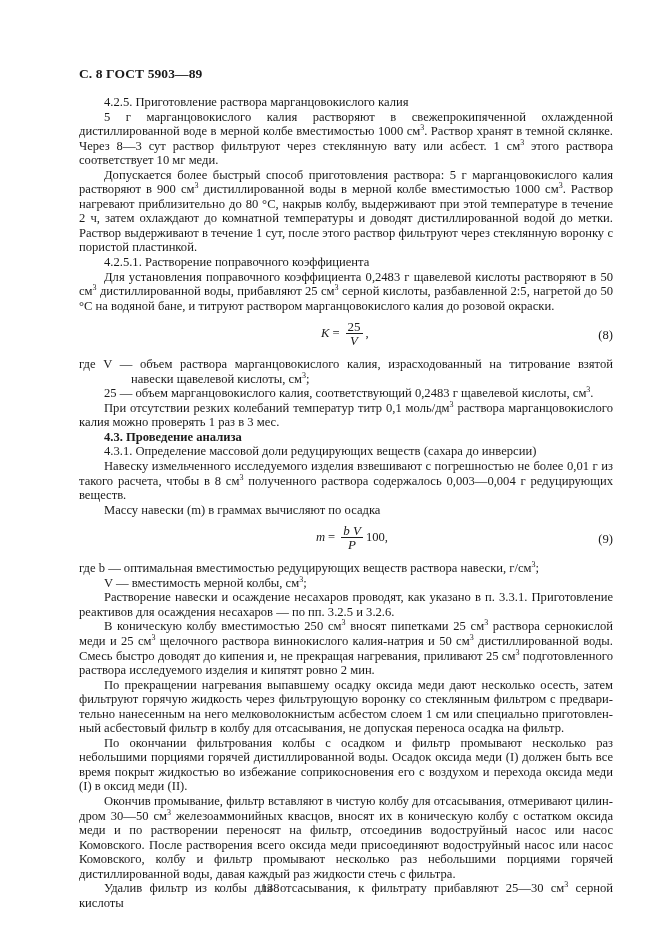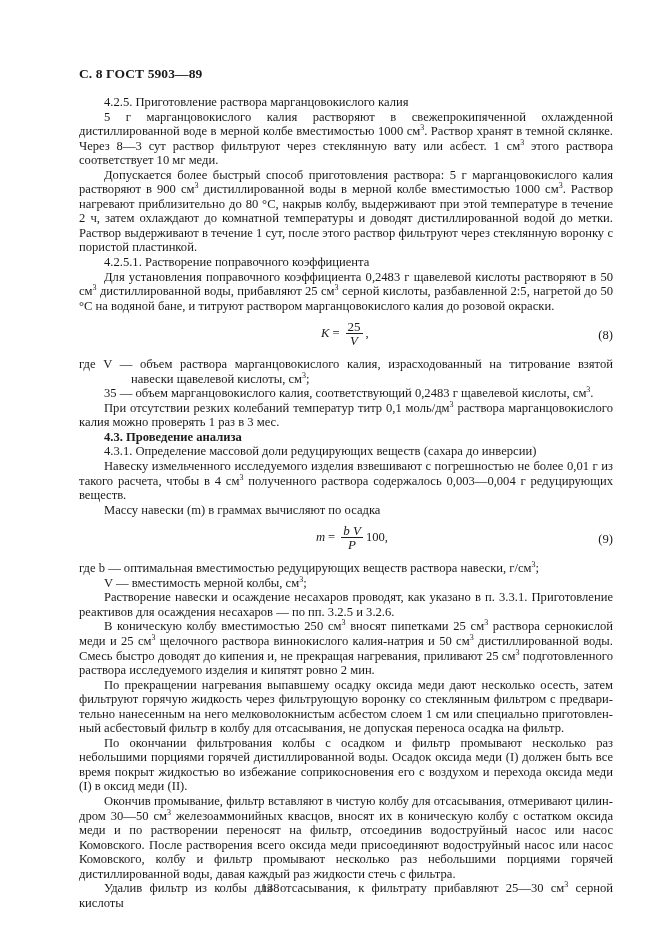--- a/index.html
+++ b/index.html
@@ -42,26 +42,26 @@
       <span class="frac">
         <span class="top upright">25</span>
         <span class="bot">V</span>
       </span>
       <span class="upright">,</span>
     </div>
     <span class="num">(8)</span>
   </div>
 
   <p class="hang"><span>где V — объем раствора марганцовокислого калия, израсходованный на титрование взятой навески щавелевой кислоты, см</span><sup>3</sup><span>;</span></p>
-  <p class="sub2"><span>35 — объем марганцовокислого калия, соответствующий 0,2483 г щавелевой кислоты, см</span><sup>3</sup><span>.</span></p>
+  <p class="sub2"><span>25 — объем марганцовокислого калия, соответствующий 0,2483 г щавелевой кислоты, см</span><sup>3</sup><span>.</span></p>
   <p class="ind"><span>При отсутствии резких колебаний температур титр 0,1 моль/дм</span><sup>3</sup><span> раствора марганцовокислого калия можно проверять 1 раз в 3 мес.</span></p>
 
   <p class="ind bold">4.3. Проведение анализа</p>
   <p class="ind">4.3.1. Определение массовой доли редуцирующих веществ (сахара до инверсии)</p>
-  <p class="ind"><span>Навеску измельченного исследуемого изделия взвешивают с погрешностью не более 0,01 г из такого расчета, чтобы в 4 см</span><sup>3</sup><span> полученного раствора содержалось 0,003—0,004 г редуцирующих веществ.</span></p>
+  <p class="ind"><span>Навеску измельченного исследуемого изделия взвешивают с погрешностью не более 0,01 г из такого расчета, чтобы в 8 см</span><sup>3</sup><span> полученного раствора содержалось 0,003—0,004 г редуцирующих веществ.</span></p>
   <p class="ind">Массу навески (m) в граммах вычисляют по осадка</p>
 
   <div class="formula">
     <div class="expr" style="left:237px;">
       <span>m</span>
       <span class="upright" style="margin:0 3px;">=</span>
       <span class="frac">
         <span class="top">b V</span>
         <span class="bot">P</span>
       </span>

